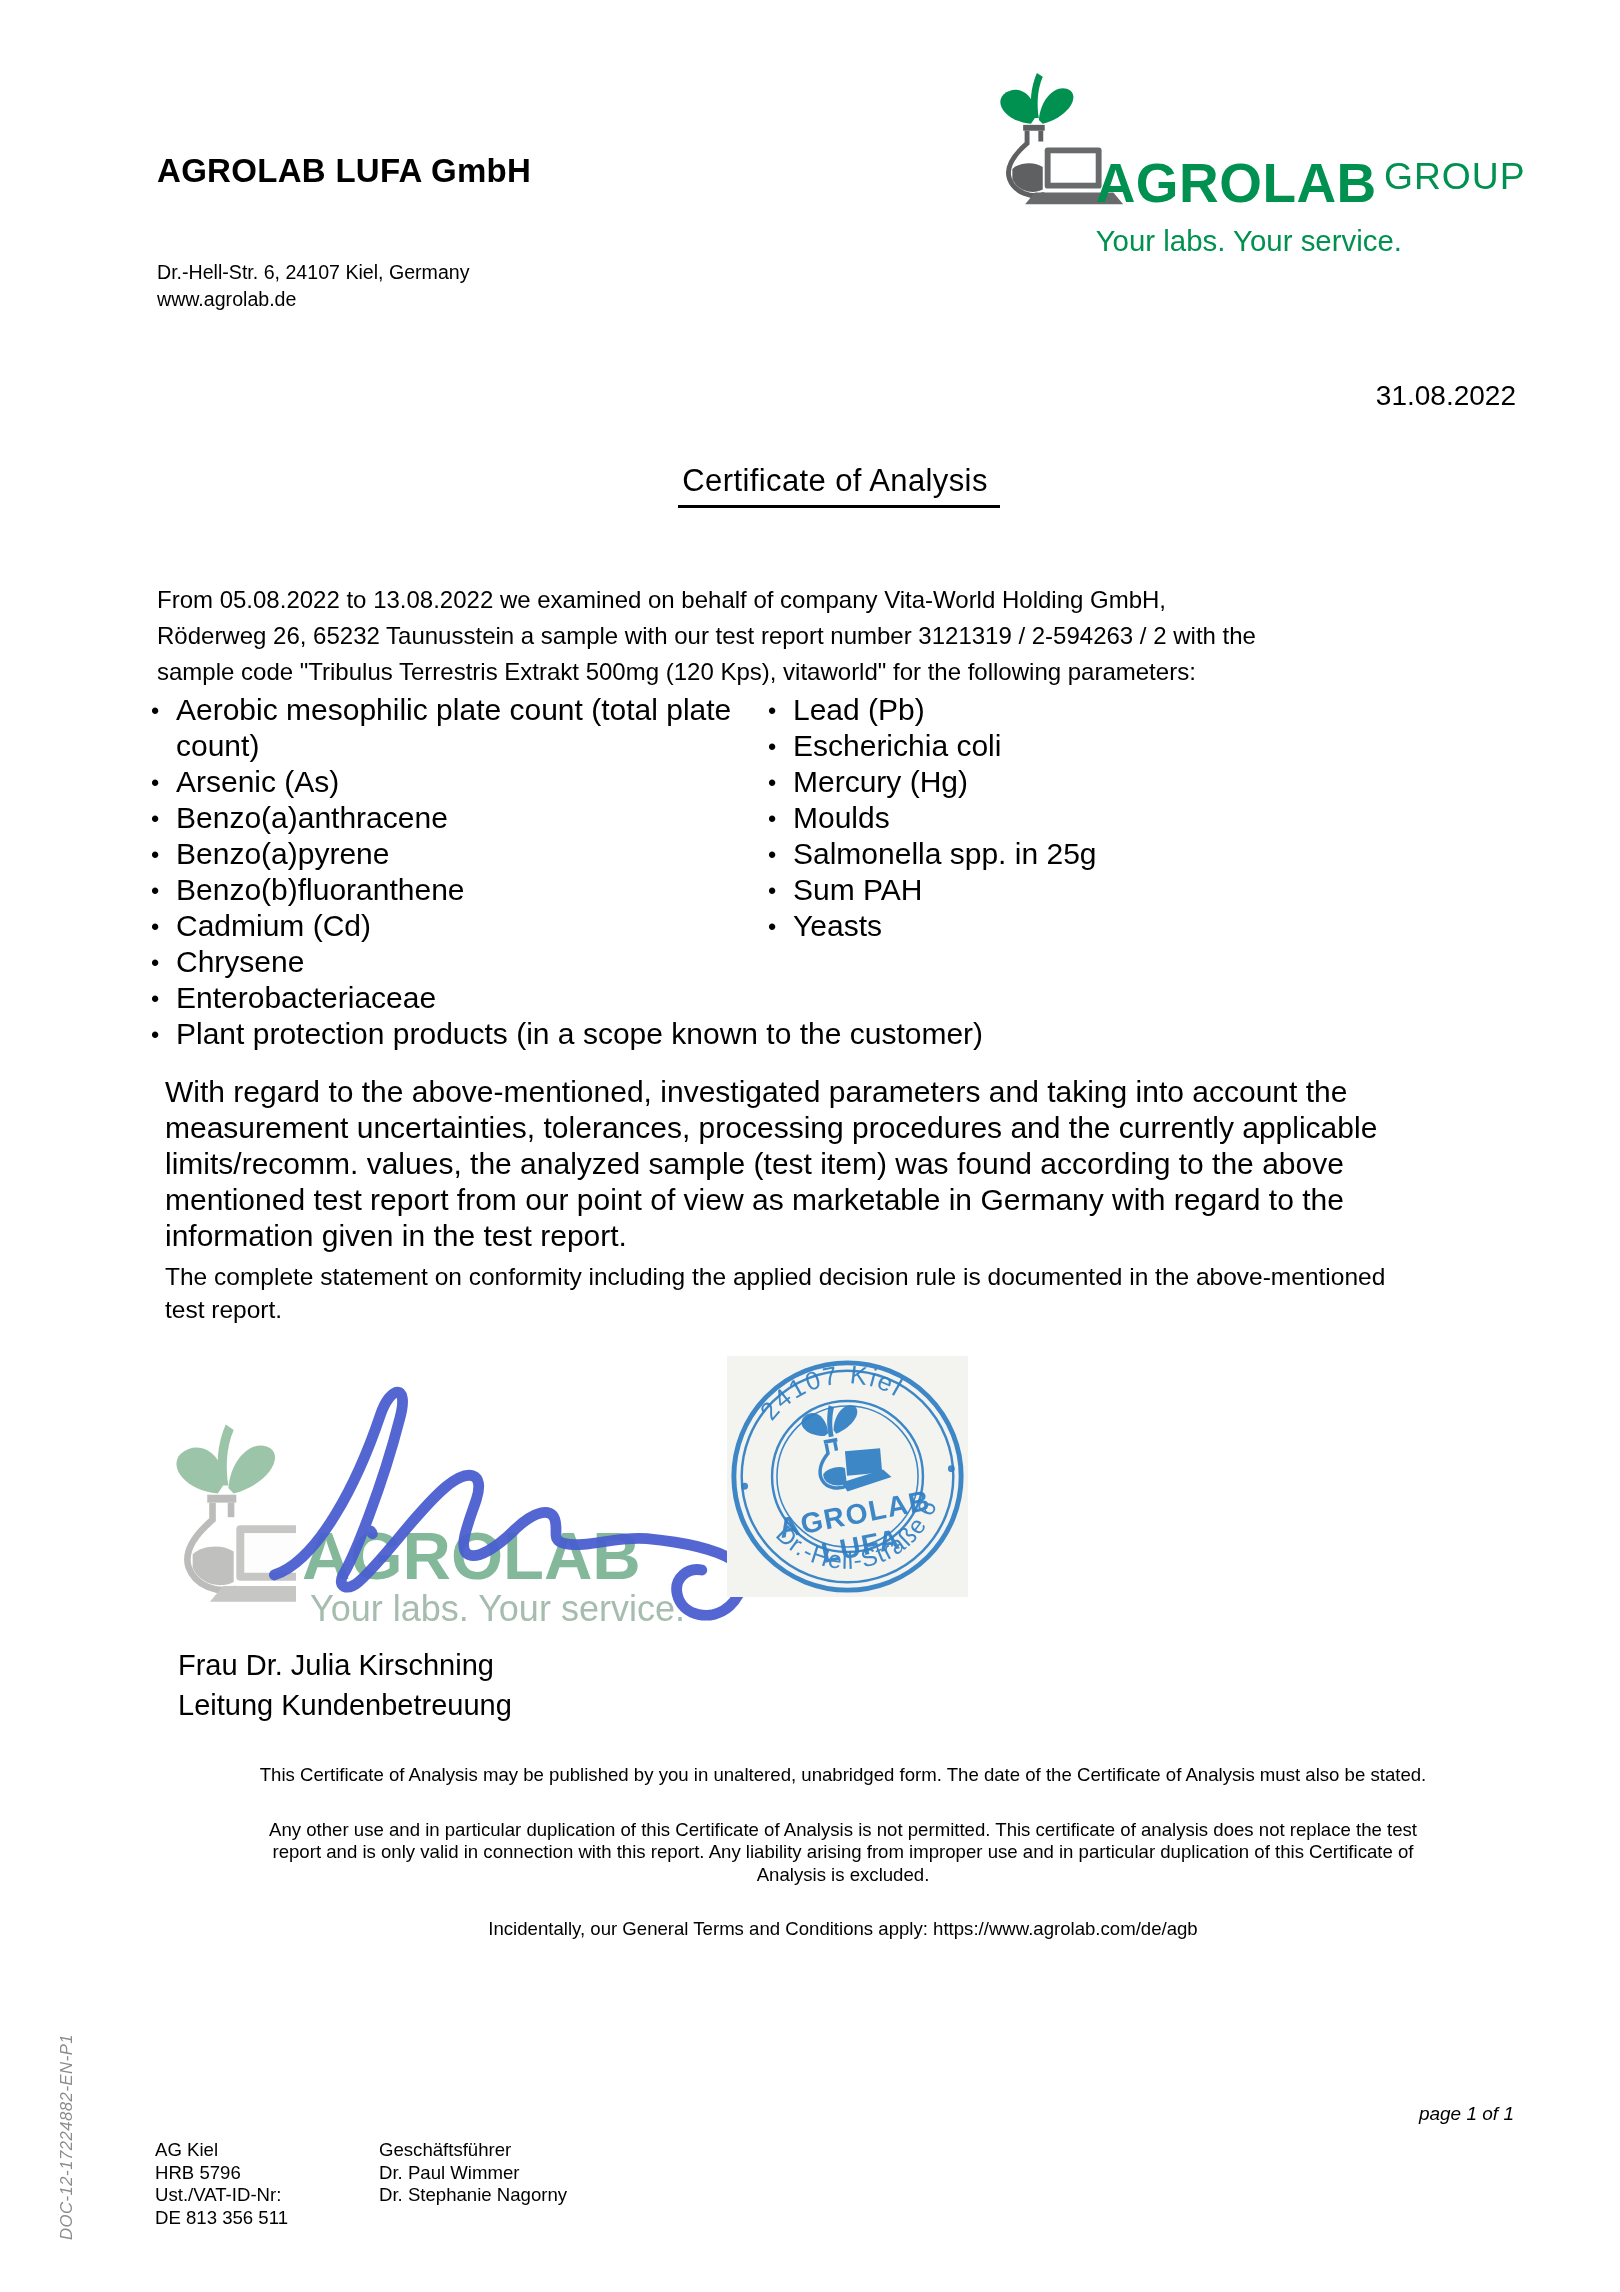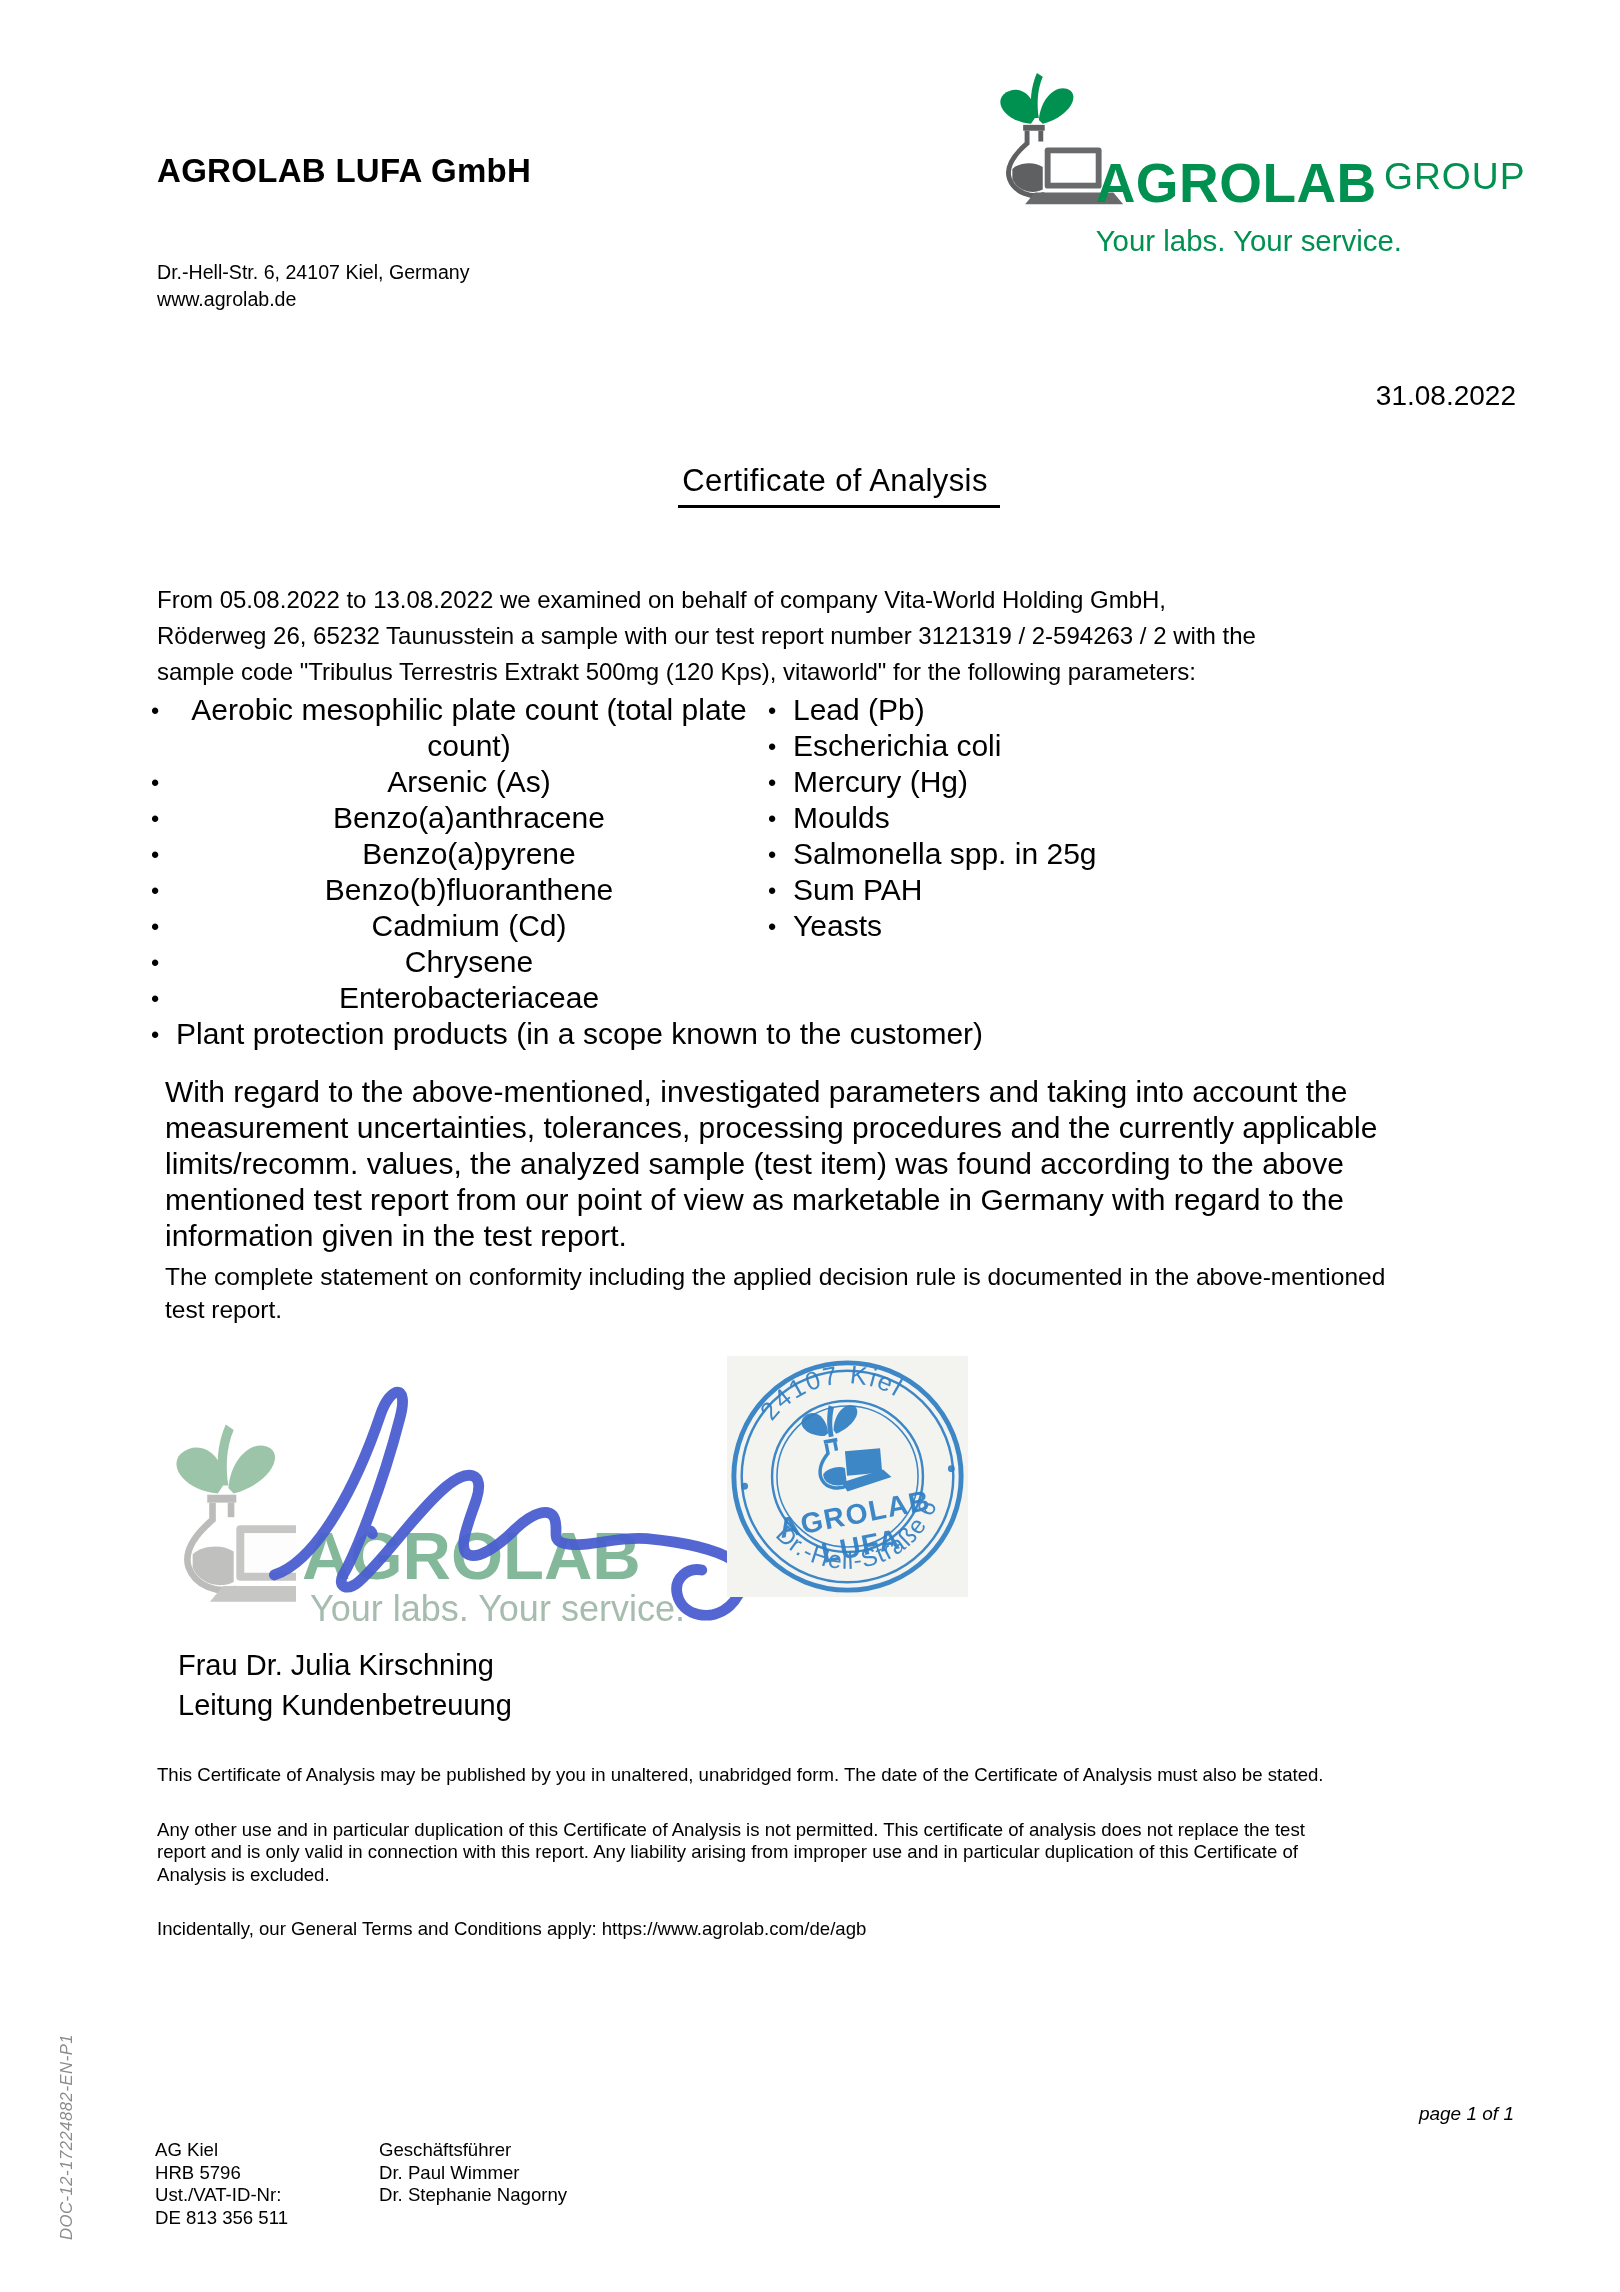--- a/index.html
+++ b/index.html
@@ -22,42 +22,42 @@
 
   
   .doc-date{right:104px;top:380px;font-size:28px;}
   .doc-title-wrap{left:157px;top:463px;width:1364px;text-align:center;}
   .doc-title{display:inline-block;font-size:31px;letter-spacing:0.4px;border-bottom:3.9px solid #000;padding:0 11.8px 5.9px 3.9px;}
 
   
   .intro{left:157px;top:547px;width:1372px;font-size:24px;line-height:36px;margin-top:35px;}
   .params{left:145px;top:692px;width:1392px;font-size:30px;line-height:36px;}
   .params-columns{display:flex;align-items:flex-start;}
-  .col-left{width:617px;flex:0 0 617px;text-align:center;}
+  .col-left{width:617px;flex:0 0 617px;}
   .col-right{margin-left:78px;flex:1;}
   ul.plist{list-style:none;margin:0;padding:0;}
   ul.plist li, .param-wide{position:relative;padding-left:31px;}
   ul.plist li::before, .param-wide::before{
     content:"\2022";position:absolute;left:5.9px;top:1px;font-size:23.5px;
   }
   .statement{left:157px;top:1074px;width:1372px;font-size:30px;line-height:36px;margin-left:8px;}
   .statement-note{margin-top:5.9px;font-size:24.5px;line-height:33px;}
 
   
   .wm-icon{left:149px;top:1414px;}
   .wm-brand{left:302px;top:1517px;font-size:67px;font-weight:bold;color:#84b89a;letter-spacing:0;}
   .wm-group{left:731px;top:1525px;font-size:43px;color:#ccd2cd;letter-spacing:1px;}
   .wm-tagline{left:310px;top:1588px;font-size:36px;color:#a5bcae;}
   .signature-svg{left:245px;top:1364px;width:745px;height:270px;}
   .stamp{left:727px;top:1356px;width:241px;height:241px;background:#f3f3ef;}
   .signer{left:178px;top:1645px;font-size:29px;line-height:40px;}
 
   
   .legal{left:157px;top:1764px;width:1372px;font-size:18.6px;line-height:22.5px;}
-  .legal p{margin:0 0 32px 0;}
+  .legal p{margin:0 0 32px 0;text-align:center;}
 
   
   .page-indicator{right:106px;top:2103px;font-size:19px;font-style:italic;}
   .doc-code{
     left:-61px;top:2127px;width:255px;text-align:center;
     transform:rotate(-90deg);transform-origin:center center;
     color:#8b8b8b;font-size:16.7px;font-style:italic;letter-spacing:0.5px;
   }
   .footer-col{top:2139px;font-size:18.6px;line-height:22.5px;}
   .footer-col.c1{left:155px;}

